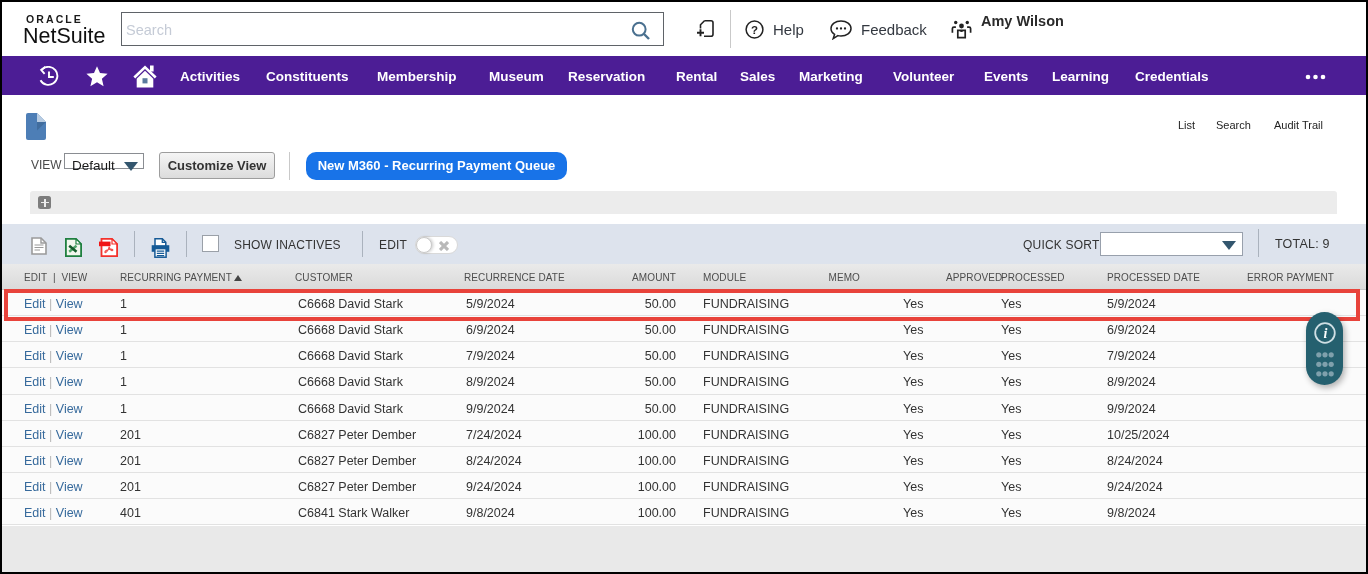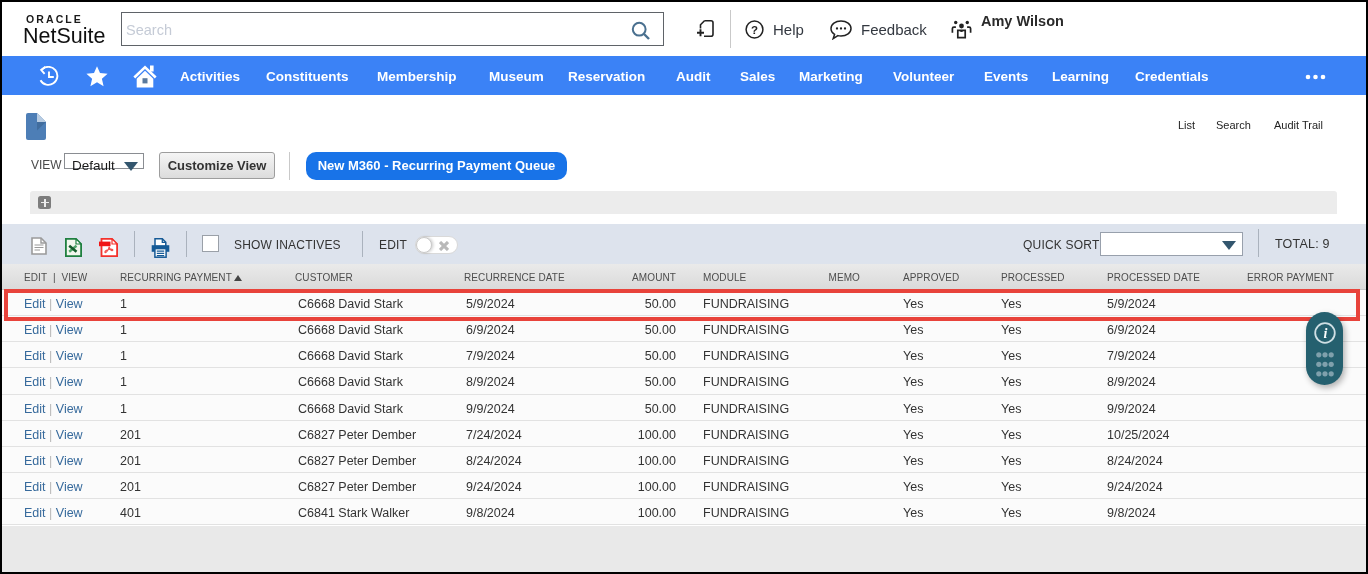--- a/index.html
+++ b/index.html
@@ -14,21 +14,21 @@
 #oracle { position:absolute; left:26px; top:13px; font-size:10.5px; font-weight:bold; letter-spacing:2.1px; color:#1a1a1a; }
 #netsuite { position:absolute; left:23px; top:24px; font-size:21.5px; color:#101010; }
 #searchbox { position:absolute; left:121px; top:12px; width:543px; height:34px; border:1px solid #5f6368; background:#fff; }
 #searchbox span { position:absolute; left:4px; top:9px; font-size:14.5px; color:#c5cbd6; }
 #topdiv { position:absolute; left:730px; top:10px; width:1px; height:38px; background:#c9c9c9; }
 .toptext { position:absolute; top:21px; font-size:15px; color:#333840; }
 #amy { position:absolute; left:981px; top:13px; font-size:14.5px; font-weight:bold; color:#2b2b2b; }
 #amysub { position:absolute; left:980px; top:31px; font-size:11px; color:#4f4f4f; }
 
 
-#nav { position:absolute; left:0; top:56px; width:1368px; height:39px; background:#3b82f6; }
+#nav { position:absolute; left:0; top:56px; width:1368px; height:39px; background:#4c1d95; }
 .navitem { position:absolute; top:13px; font-size:13.5px; font-weight:bold; color:#fff; }
 
 
 #title { position:absolute; left:60px; top:112px; font-size:22px; font-weight:bold; color:#3d5a77; letter-spacing:0.2px; }
 .rlink { position:absolute; top:119px; font-size:11px; color:#1f1f1f; }
 
 
 #viewlbl { position:absolute; left:31px; top:158px; font-size:12px; color:#4a4a4a; }
 #viewdd { position:absolute; left:64px; top:153px; width:80px; height:16px; border:1px solid #8a8d92; background:#fff; }
 #viewdd .txt { position:absolute; left:7px; top:4px; font-size:13.5px; color:#1a1a1a; }
@@ -125,21 +125,21 @@
         <rect x="17" y="0.5" width="3.6" height="6" fill="#fff"></rect>
         <path d="M12 0.5 L23.6 11.6 L21.8 13.5 L12 4.1 L2.2 13.5 L0.4 11.6 Z" fill="#fff"></path>
         <path d="M12 5.8 L20.3 13.8 V22.5 H3.7 V13.8 Z" fill="#fff"></path>
         <rect x="9.5" y="13.2" width="5" height="5.2" fill="#5a7a9e"></rect>
       </svg>
     <div class="navitem" style="left:180px">Activities</div>
     <div class="navitem" style="left:266px">Constituents</div>
     <div class="navitem" style="left:377px">Membership</div>
     <div class="navitem" style="left:489px">Museum</div>
     <div class="navitem" style="left:568px">Reservation</div>
-    <div class="navitem" style="left:676px">Audit</div>
+    <div class="navitem" style="left:676px">Rental</div>
     <div class="navitem" style="left:740px">Sales</div>
     <div class="navitem" style="left:799px">Marketing</div>
     <div class="navitem" style="left:893px">Volunteer</div>
     <div class="navitem" style="left:984px">Events</div>
     <div class="navitem" style="left:1052px">Learning</div>
     <div class="navitem" style="left:1135px">Credentials</div>
     <svg class="abs" style="left:1305px;top:18px" width="24" height="6" viewBox="0 0 24 6">
         <circle cx="3" cy="3" r="2.3" fill="#fff"></circle>
         <circle cx="10.5" cy="3" r="2.3" fill="#fff"></circle>
         <circle cx="18" cy="3" r="2.3" fill="#fff"></circle>
@@ -222,21 +222,21 @@
     <div class="th" style="left:24px">EDIT&nbsp;&nbsp;|&nbsp;&nbsp;VIEW</div>
     <div class="th" style="left:120px">RECURRING PAYMENT</div>
     <svg class="abs" style="left:234px;top:11px" width="8" height="6" viewBox="0 0 8 6">
         <polygon points="4,0 8,6 0,6" fill="#444"></polygon>
       </svg>
     <div class="th" style="left:295px">CUSTOMER</div>
     <div class="th" style="left:464px">RECURRENCE DATE</div>
     <div class="th" style="left:603px;width:73px;text-align:right">AMOUNT</div>
     <div class="th" style="left:703px">MODULE</div>
     <div class="th" style="left:790px;width:70px;text-align:right">MEMO</div>
-    <div class="th" style="left:903px">APPROVED</div>
+    <div class="th" style="left:946px">APPROVED</div>
     <div class="th" style="left:1001px">PROCESSED</div>
     <div class="th" style="left:1107px">PROCESSED DATE</div>
     <div class="th" style="left:1247px">ERROR PAYMENT</div>
   </div>
 
   <div id="rows">
       <div class="row" style="top:290.00px">
   <div class="cell" style="left:24px"><span class="link">Edit</span>&nbsp;<span class="pipe">|</span>&nbsp;<span class="link">View</span></div>
   <div class="cell" style="left:120px">1</div>
   <div class="cell" style="left:298px">C6668 David Stark</div>

